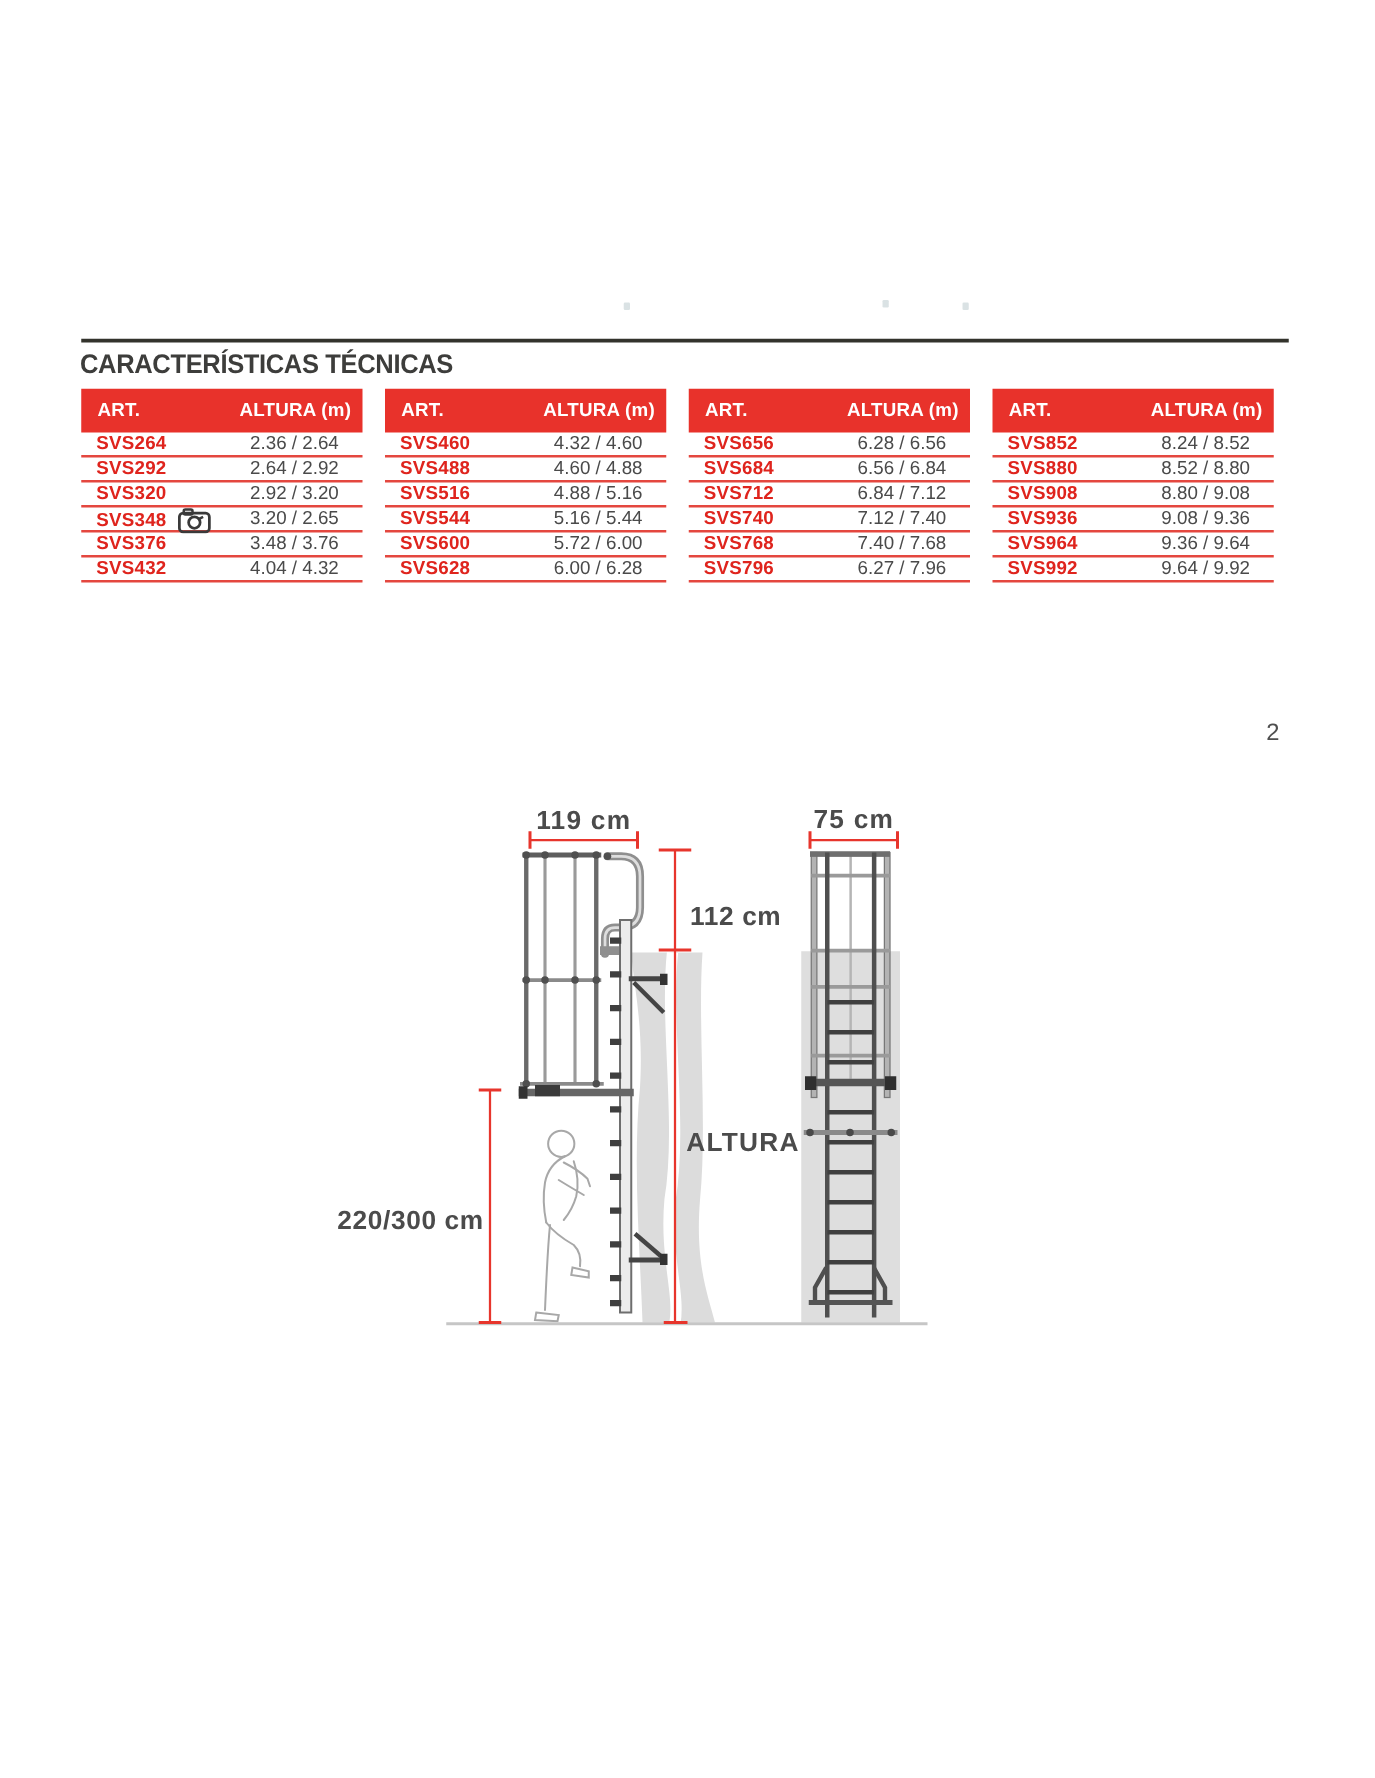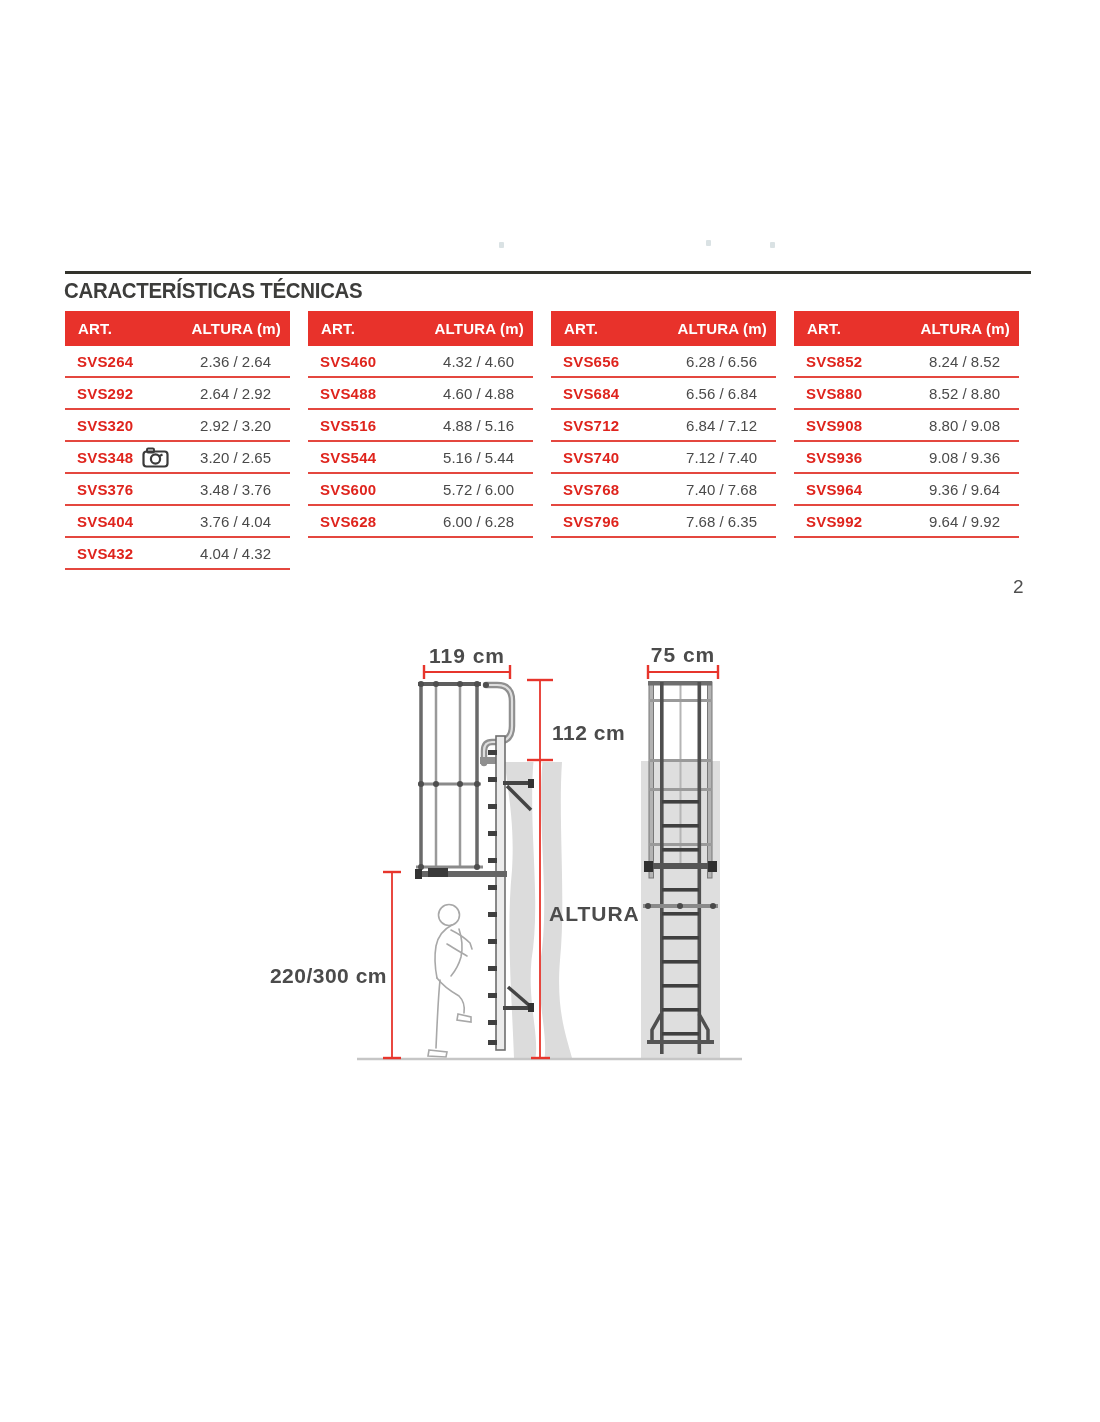--- a/index.html
+++ b/index.html
@@ -25,21 +25,21 @@
     display:flex;gap:18px;
   }
   .art-table{width:225px;}
   .thead{
     height:35px;background:#e8322b;color:#ffffff;
     display:flex;justify-content:space-between;align-items:center;
     padding:0 9px 0 13px;box-sizing:border-box;
     font-size:15px;font-weight:700;letter-spacing:0.2px;
   }
   .trow{
-    height:32px;display:flex;justify-content:space-between;align-items:center;
+    height:20px;display:flex;justify-content:space-between;align-items:flex-start;
     padding:0 19px 0 12px;box-sizing:border-box;
     border-bottom:2px solid #e4473f;
     font-size:15px;
   }
   .art{
     color:#df241d;font-weight:700;letter-spacing:0.2px;
     display:flex;align-items:center;gap:9px;
   }
   .val{color:#4a4a4a;margin-left:26px;}
   .cam{display:block;}
@@ -114,27 +114,20 @@
   </div>
 
   <div class="trow">
     <span class="art">
       <span class="art-text">SVS376</span>
 
     </span>
     <span class="val">3.48 / 3.76</span>
   </div>
 
-  <div class="trow">
-    <span class="art">
-      <span class="art-text">SVS404</span>
-
-    </span>
-    <span class="val">3.76 / 4.04</span>
-  </div>
 
   <div class="trow">
     <span class="art">
       <span class="art-text">SVS432</span>
 
     </span>
     <span class="val">4.04 / 4.32</span>
   </div>
 </div>
   </div>
@@ -240,21 +233,21 @@
 
     </span>
     <span class="val">7.40 / 7.68</span>
   </div>
 
   <div class="trow">
     <span class="art">
       <span class="art-text">SVS796</span>
 
     </span>
-    <span class="val">7.68 / 6.35</span>
+    <span class="val">6.27 / 7.96</span>
   </div>
 
 </div>
   </div>
 
   <div class="art-table">
     <div class="thead">
       <span>ART.</span>
       <span>ALTURA (m)</span>
     </div>

